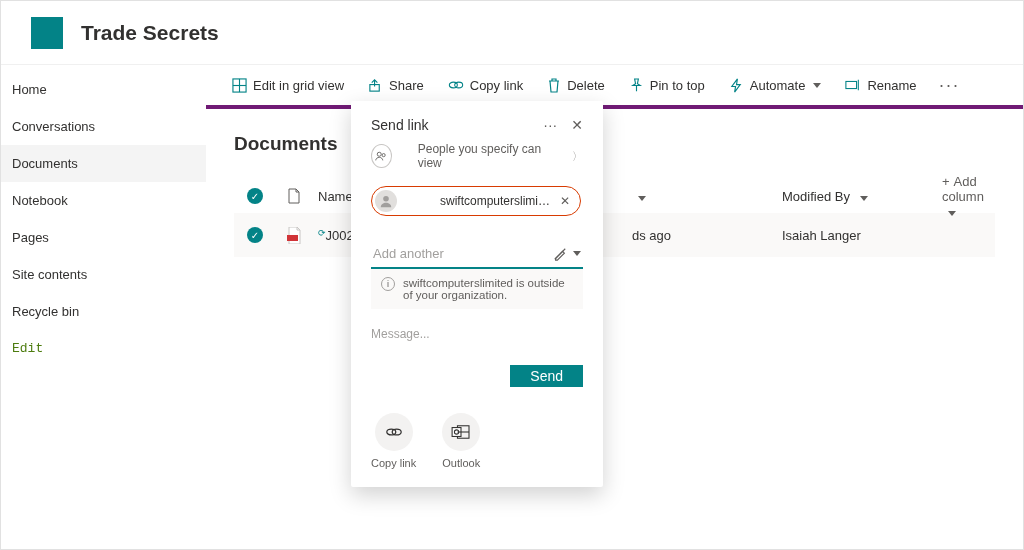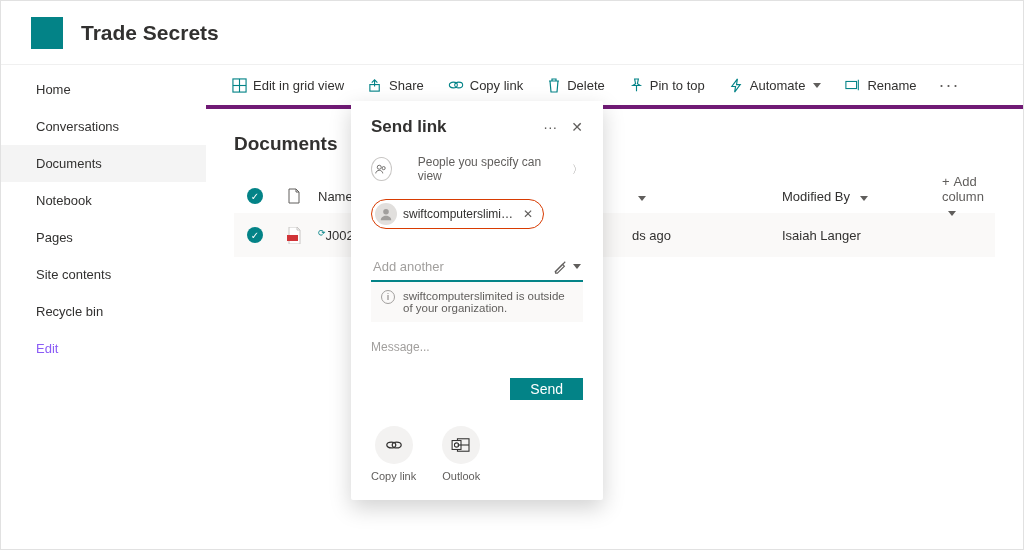--- a/index.html
+++ b/index.html
@@ -9,23 +9,23 @@
 
   
   .site-header { display: flex; align-items: center; height: 64px; padding-left: 30px; border-bottom: 1px solid #f0f0f0; }
   .site-tile { width: 32px; height: 32px; background: #038387; margin-right: 18px; }
   .site-title { font-size: 21px; font-weight: 600; color: #323130; }
 
   .body-row { flex: 1; display: flex; }
 
   
   .sidenav { width: 205px; display: flex; flex-direction: column; padding-top: 6px; }
-  .sidenav a { display: block; padding: 11px 32px; color: #323130; font-size: 13px; text-decoration: none; border-left: 3px solid transparent; }
+  .sidenav a { display: block; padding: 11px 8px; color: #323130; font-size: 13px; text-decoration: none; border-left: 3px solid transparent; }
   .sidenav a.active { background: #f4f4f4; border-left-color: transparent; font-weight: 400; }
-  .sidenav a.editlink { color: #8b5cf6; }
+  .sidenav a.editlink { color: #4d7c0f; font-family: Liberation Mono, monospace; }
 
   
   .main { flex: 1; display: flex; flex-direction: column; }
 
   .cmdbar { height: 44px; display: flex; align-items: center; padding: 0 16px; gap: 4px; border-bottom: 4px solid #701a75;}
   .cmdbtn { display: flex; align-items: center; gap: 6px; padding: 6px 10px; color: #323130; font-size: 13px; border: none; background: none; cursor: pointer; }
   .cmdbtn .ic { color: #038387; display: inline-flex; align-items: center; }
   .cmdbar .more { color:#605e5c; font-size:18px; letter-spacing:1px; padding:0 8px; }
   .chev { display:inline-block; width:0; height:0; border-left:4px solid transparent; border-right:4px solid transparent; border-top:5px solid #605e5c; margin-left:2px; }
 
@@ -47,31 +47,31 @@
   .row { display:flex; align-items:center; height:44px; background:#faf9f8; }
   .row .col-check .ok { width:16px; height:16px; border-radius:50%; background:#038387; color:#fff; display:inline-flex; align-items:center; justify-content:center; font-size:10px; }
   .hdrcheck .ok { width:16px; height:16px; border-radius:50%; background:#038387; color:#fff; display:inline-flex; align-items:center; justify-content:center; font-size:10px; }
 
   .newbadge { font-size:9px; color:#038387; vertical-align: top; }
   .fname { color:#323130; font-size:13px; }
 
   
   .dialog { position:absolute; left:350px; top:100px; width:252px; background:#fff; box-shadow:0 8px 22px rgba(0,0,0,.18); border-radius:2px; padding: 16px 20px 18px 20px; z-index:50; }
   .dlg-top { display:flex; align-items:center; justify-content:space-between; }
-  .dlg-title { font-size:17px; font-weight:700; }
+  .dlg-title { font-size:14px; font-weight:400; }
   .dlg-tools { display:flex; align-items:center; gap:14px; color:#605e5c; }
   .dlg-tools span { cursor:pointer; font-size:14px; }
 
-  .permrow { display:flex; align-items:center; margin-top:18px; gap:26px; color:#605e5c; font-size:12px; cursor:pointer; }
+  .permrow { display:flex; align-items:center; margin-top:9px; gap:26px; color:#605e5c; font-size:12px; cursor:pointer; }
   .permrow .circ { width:24px; height:24px; border:1px solid #c8c6c4; border-radius:50%; display:inline-flex; align-items:center; justify-content:center; font-size:11px; }
   .permrow .arrow { margin-left:auto; color:#a19f9d; font-size:11px; }
 
   .pill { display:flex; align-items:center; border:1px solid #d83b01; border-radius:16px; padding:3px 6px 3px 3px; margin-top:16px; width: fit-content; gap:6px; }
   .pill .avatar { width:22px; height:22px; border-radius:50%; background:#e1dfdd; color:#fff; display:inline-flex; align-items:center; justify-content:center; font-size:12px; }
-  .pill .txt { font-size:12px; color:#323130; max-width:110px; overflow:hidden; text-overflow:ellipsis; white-space:nowrap; }
+  .pill .txt { font-size:12px; color:#323130; max-width:110px; overflow:hidden; text-overflow:ellipsis; white-space:nowrap;margin-left:37px; }
   .pill .x { color:#605e5c; font-size:12px; padding:0 4px; cursor:pointer; }
 
   .addrow { display:flex; margin-top:24px; border-bottom:2px solid #038387; }
   .addrow input { flex:1; border:none; outline:none; font-size:13px; padding:6px 2px; color:#323130; background:transparent; }
   .addrow input::placeholder { color:#a19f9d; font-style: normal; }
   .addrow .permsel { display:flex; align-items:center; gap:4px; color:#605e5c; font-size:13px; padding-right:2px; cursor:pointer;}
   .addrow .permsel svg { display:block; }
 
   .info { background:#faf9f8; display:flex; gap:8px; padding:8px 10px; font-size:11.5px; color:#605e5c; margin-top:0; }
   .info .i { width:14px; height:14px; border:1px solid #a19f9d; border-radius:50%; font-size:9px; display:inline-flex; align-items:center; justify-content:center; flex:0 0 14px; }

